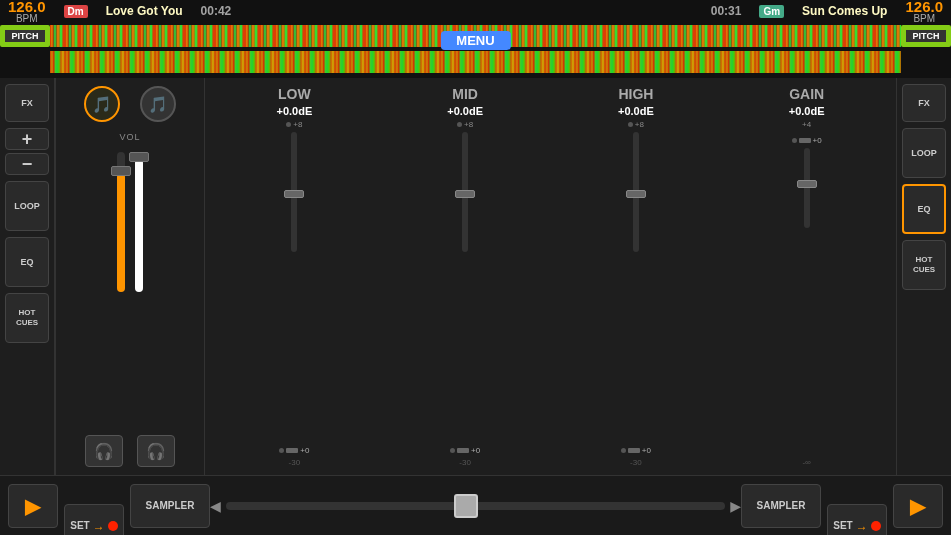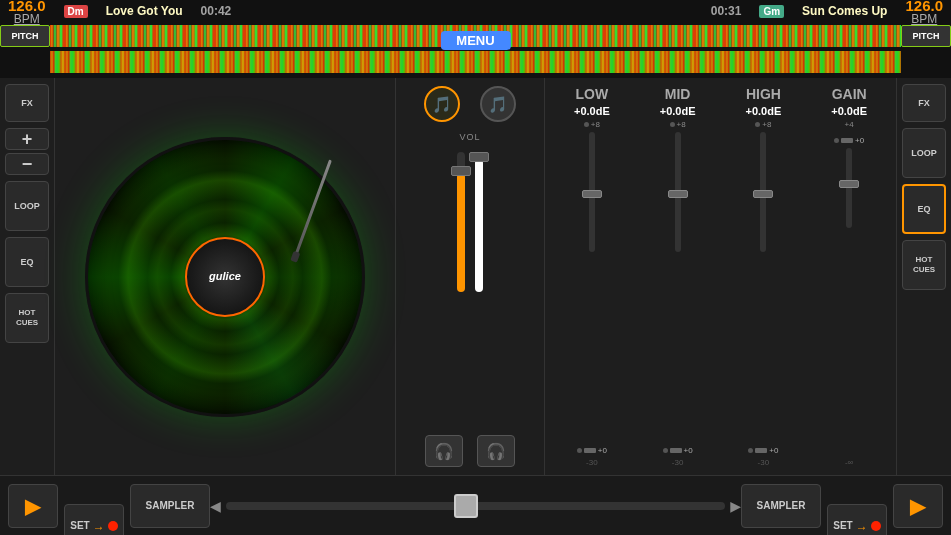--- a/index.html
+++ b/index.html
@@ -81,21 +81,21 @@
       align-items: center;
       height: 24px;
     }
     .pitch-btn {
       width: 50px;
       height: 22px;
       background: #333;
       color: #fff;
       font-size: 9px;
       font-weight: bold;
-      border: 1px solid #84cc16;
+      border: 5px solid #84cc16;
       border-radius: 2px;
       cursor: pointer;
       display: flex;
       align-items: center;
       justify-content: center;
       flex-shrink: 0;
     }
     .waveform-canvas {
       flex: 1;
       height: 22px;
@@ -580,23 +580,22 @@
       flex-direction: column;
       align-items: center;
       line-height: 1;
     }
     .bpm-num {
       font-size: 15px;
       font-weight: bold;
       color: #ff9500;
     }
     .bpm-sub {
-      font-size: 12px;
+      font-size: 10px;
       color: #aaa;
-      text-decoration: underline;
     }
     .eq-mini-dot {
       width: 5px;
       height: 5px;
       border-radius: 50%;
       background: #555;
     }
     .eq-mini-rect {
       width: 12px;
       height: 5px;
@@ -652,28 +651,20 @@
     <div class="sidebar-btn">FX</div>
     <div style="display:flex;flex-direction:column;gap:3px;width:44px;">
       <div class="sidebar-btn" style="height:22px;font-size:18px;">+</div>
       <div class="sidebar-btn" style="height:22px;font-size:18px;">−</div>
     </div>
     <div class="sidebar-btn tall">LOOP</div>
     <div class="sidebar-btn tall">EQ</div>
     <div class="sidebar-btn tall" style="font-size:8px;line-height:1.3;">HOT<br>CUES</div>
   </div>
 
-  <div class="left-deck">
-    <div class="turntable">
-      <div class="turntable-label">
-        <span>gulice</span>
-      </div>
-      <div class="tonearm"></div>
-    </div>
-  </div>
 
   <div class="mixer-center">
     <div class="channel-icons">
       <div class="channel-icon-btn active">🎵</div>
       <div class="channel-icon-btn">🎵</div>
     </div>
     <div class="vol-label">VOL</div>
     <div class="faders-row">
       <div class="fader-container">
         <div class="fader-track">

